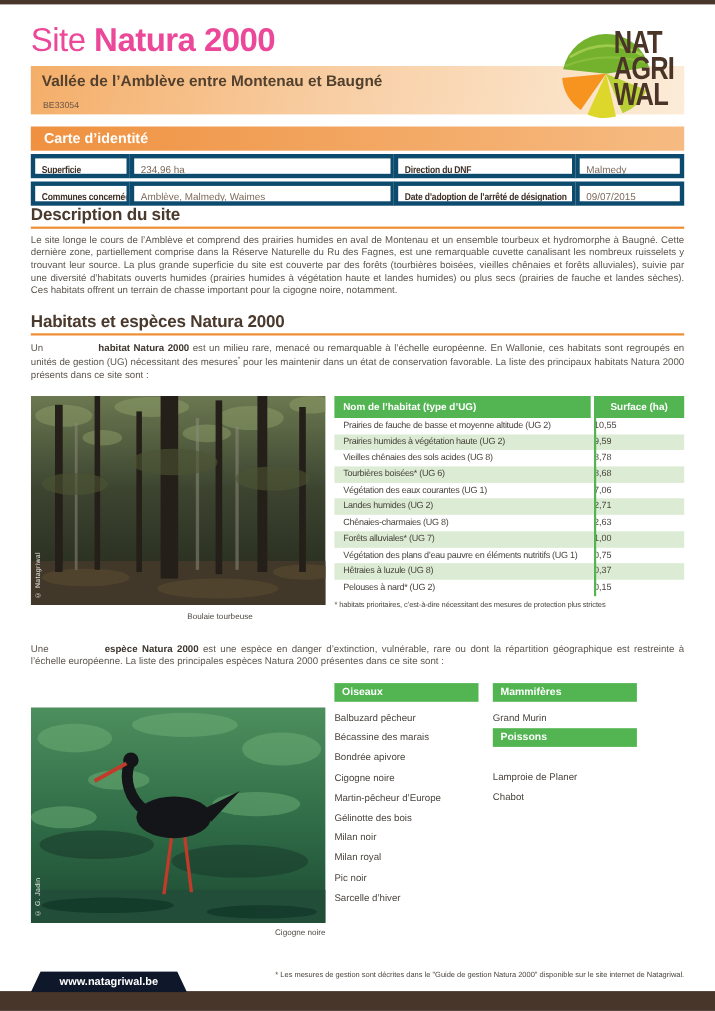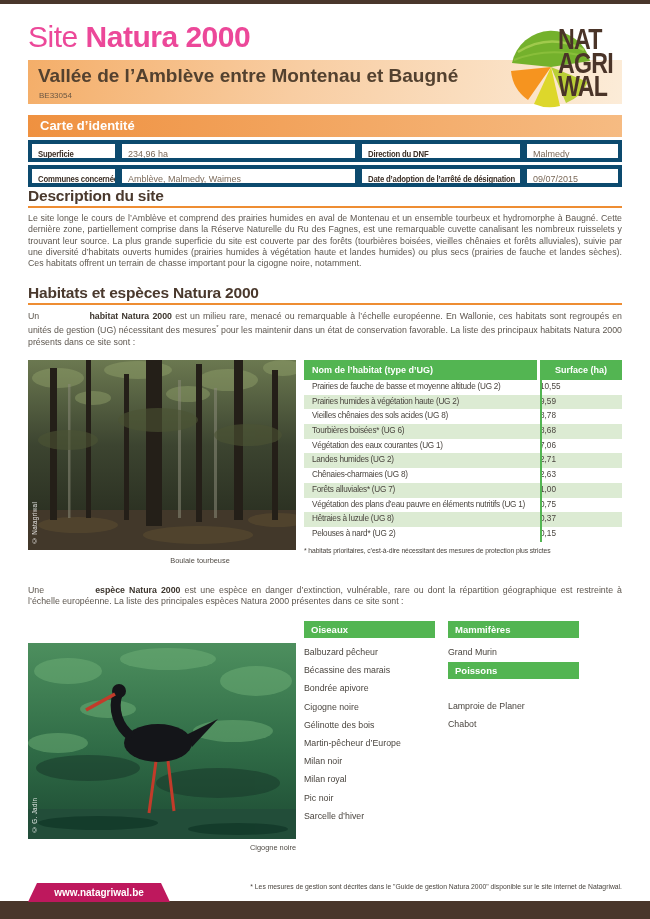--- a/index.html
+++ b/index.html
@@ -3,31 +3,31 @@
 <meta charset="utf-8">
 <style>
   *{margin:0;padding:0;box-sizing:border-box;}
   html,body{width:650px;height:919px;}
   body{font-family:"Liberation Sans",sans-serif;background:#fff;position:relative;color:#4b3a2e;overflow:hidden;}
   .abs{position:absolute;}
 
   
   .topbar{left:0;top:0;width:650px;height:4px;background:#49362b;}
   .footerbar{left:0;top:901px;width:650px;height:18px;background:#49362b;}
-  .site-tab{left:28px;top:883px;width:142px;height:31px;background:#be185d;
+  .site-tab{left:28px;top:883px;width:142px;height:31px;background:#0f172a;
     clip-path:polygon(9px 0,133px 0,142px 19px,0 19px);
     color:#fff;font-weight:bold;font-size:10px;line-height:19px;text-align:center;z-index:3;}
   .page-footnote{right:28px;top:883px;width:520px;text-align:right;font-size:6.8px;color:#4a453f;}
 
   
   .main-title{left:28px;top:20px;font-size:30px;letter-spacing:-0.5px;color:#ec4899;white-space:nowrap;}
   .main-title .t-bold{font-weight:bold;}
   .band{left:28px;top:60px;width:594px;height:44px;
     background:linear-gradient(100deg,#f4ae69 0%,#f8cda2 45%,#fcecd8 100%);}
-  .site-name{left:10px;top:5px;font-size:19px;font-weight:bold;color:#53412f;white-space:nowrap;}
+  .site-name{left:10px;top:5px;font-size:14px;font-weight:bold;color:#53412f;white-space:nowrap;}
   .site-code{left:11px;bottom:4px;font-size:8px;color:#6b5743;}
 
   
   .logo{left:508px;top:24px;width:136px;height:88px;z-index:2;}
   .logo-text{position:absolute;left:50px;top:4px;font-size:29px;line-height:23.5px;font-weight:bold;
     color:#4a3428;letter-spacing:-1px;transform:scaleX(0.8);transform-origin:0 0;white-space:nowrap;}
 
   
   .carte-bar{left:28px;top:115px;width:594px;height:22px;
     background:linear-gradient(to right,#ef9140,#f6bb82);
@@ -276,22 +276,22 @@
   </svg>
   <div class="abs credit" style="left:3px;bottom:6px;height:70px;">© G. Jadin</div>
 </div>
 <div class="abs caption" style="left:28px;top:843px;width:268px;text-align:right;">Cigogne noire</div>
 
 <div class="abs sp-list" style="left:304px;top:643px;width:140px;">
     <div class="sp-item">Balbuzard pêcheur</div>
     <div class="sp-item">Bécassine des marais</div>
     <div class="sp-item">Bondrée apivore</div>
     <div class="sp-item">Cigogne noire</div>
+    <div class="sp-item">Martin-pêcheur d’Europe</div>
     <div class="sp-item">Gélinotte des bois</div>
-    <div class="sp-item">Martin-pêcheur d’Europe</div>
     <div class="sp-item">Milan noir</div>
     <div class="sp-item">Milan royal</div>
     <div class="sp-item">Pic noir</div>
     <div class="sp-item">Sarcelle d’hiver</div>
   </div>
 
 <div class="abs" style="left:448px;top:643px;width:131px;">
   <div class="sp-list">
       <div class="sp-item">Grand Murin</div>
     </div>

